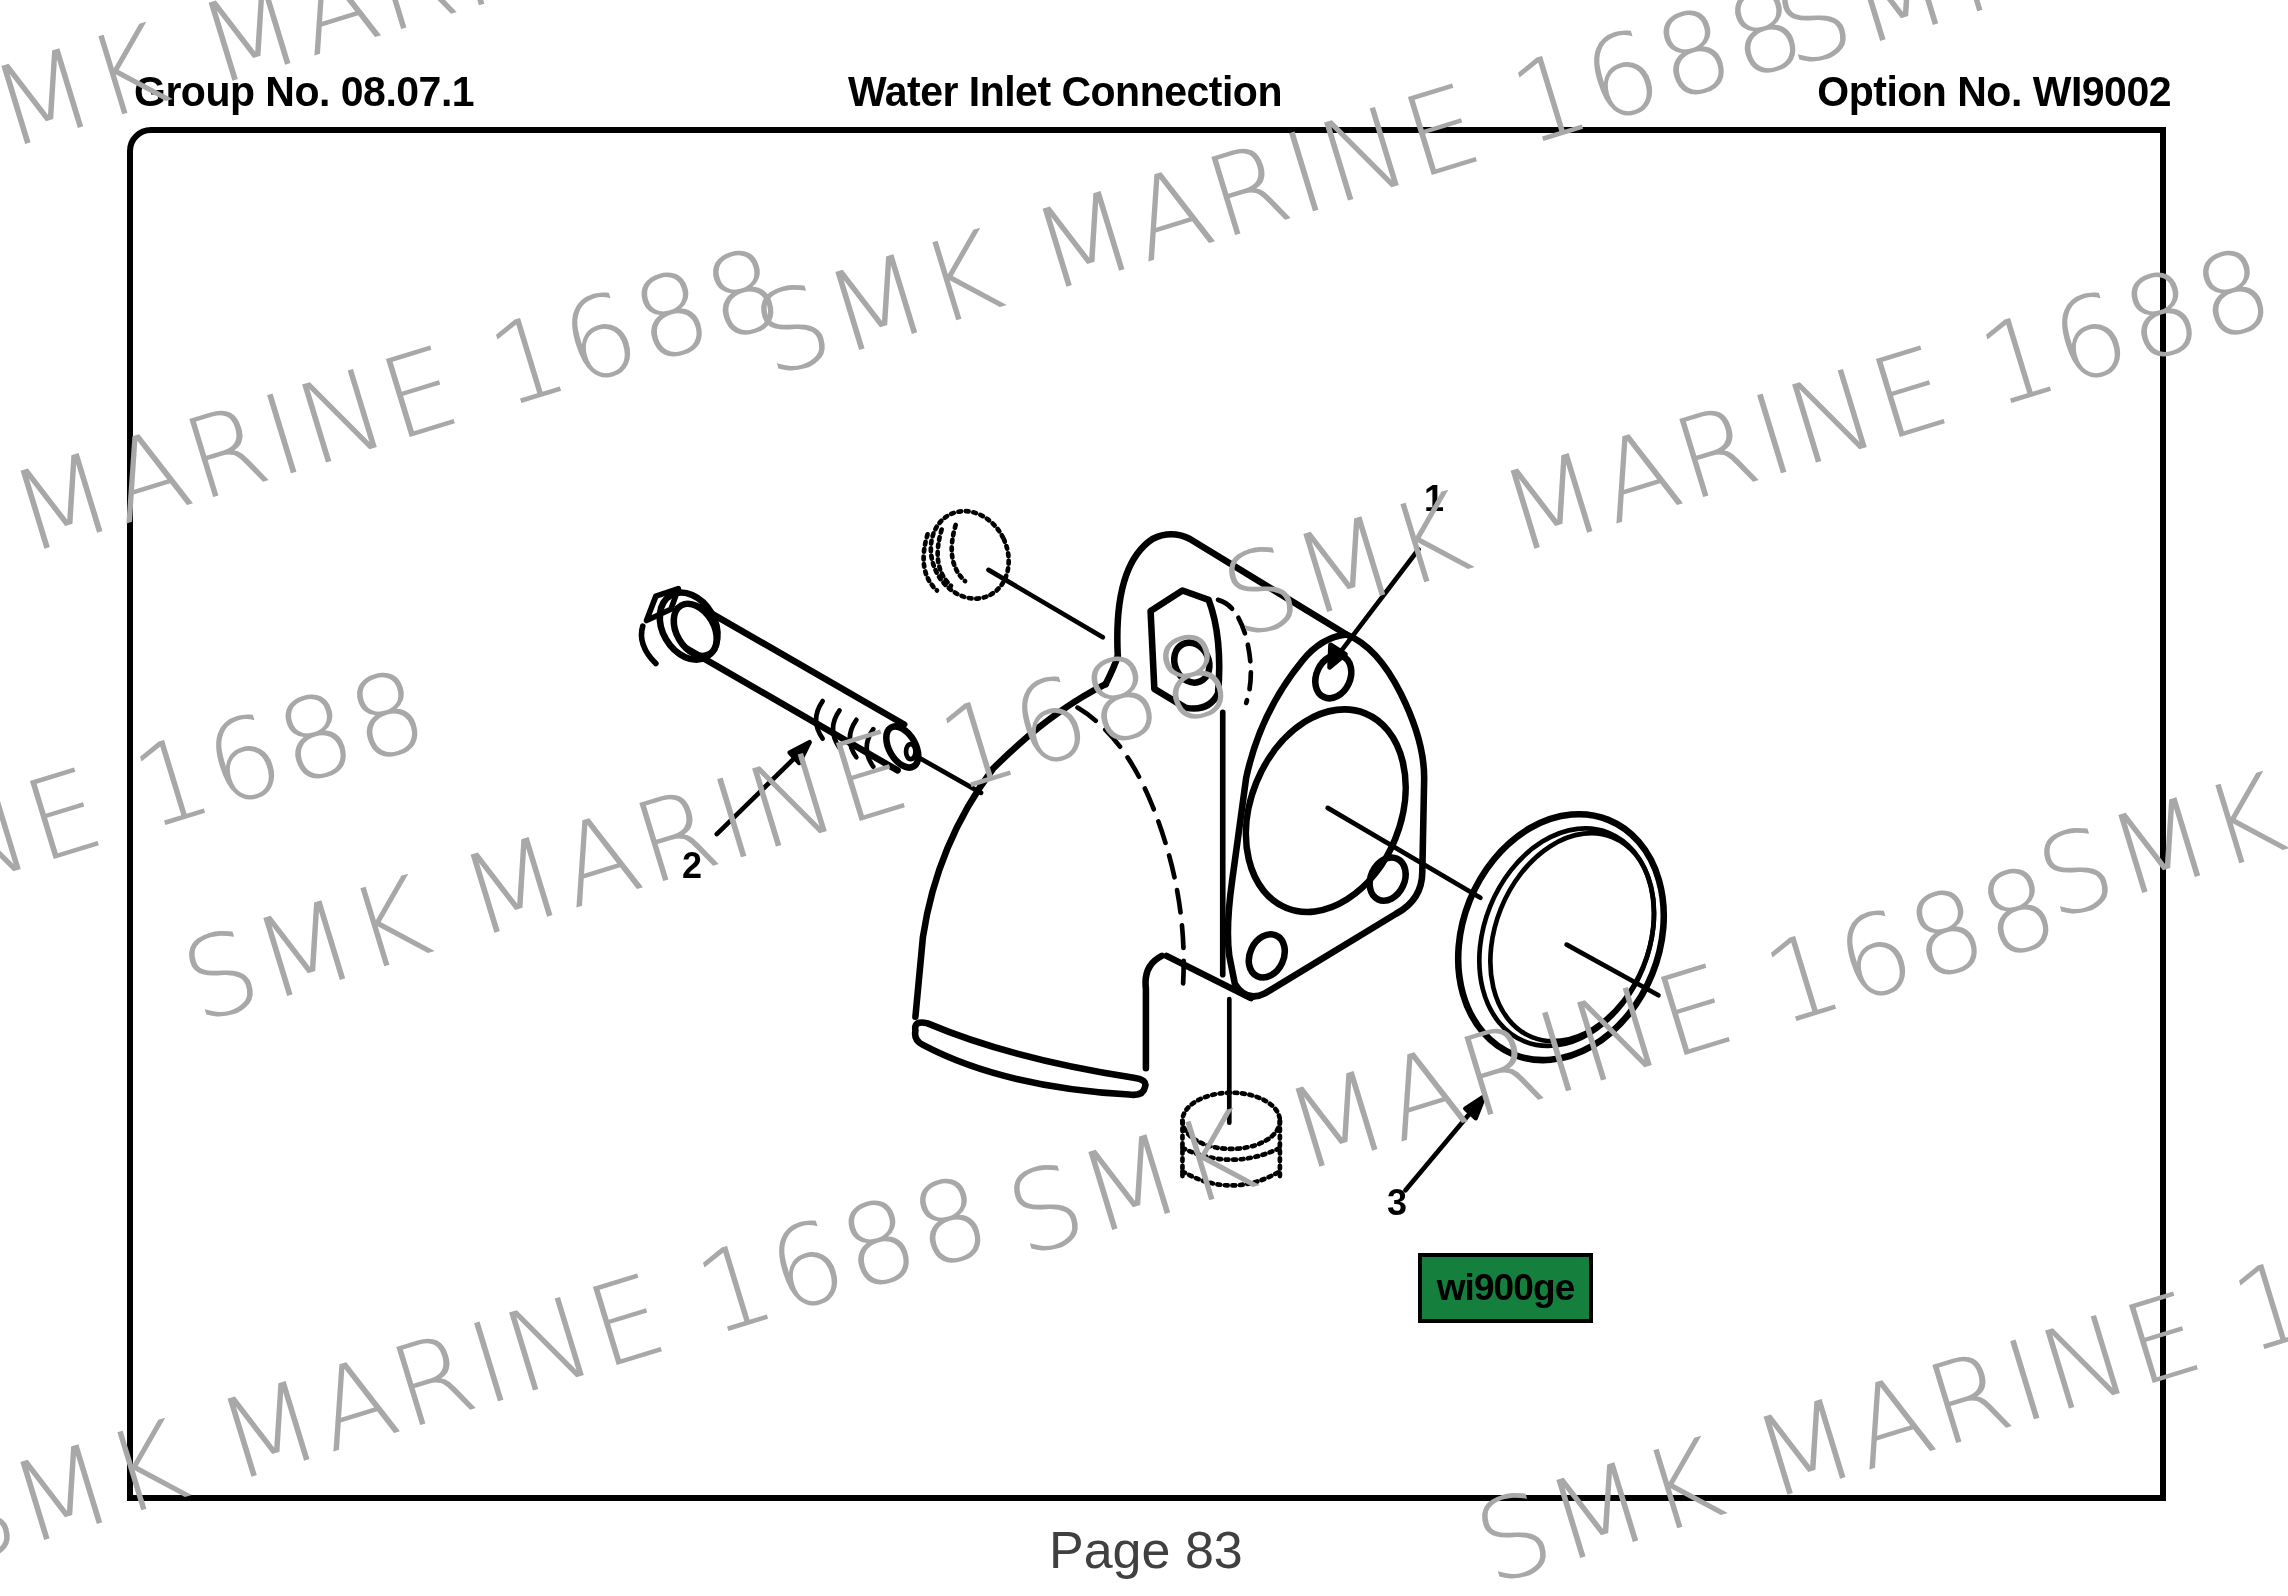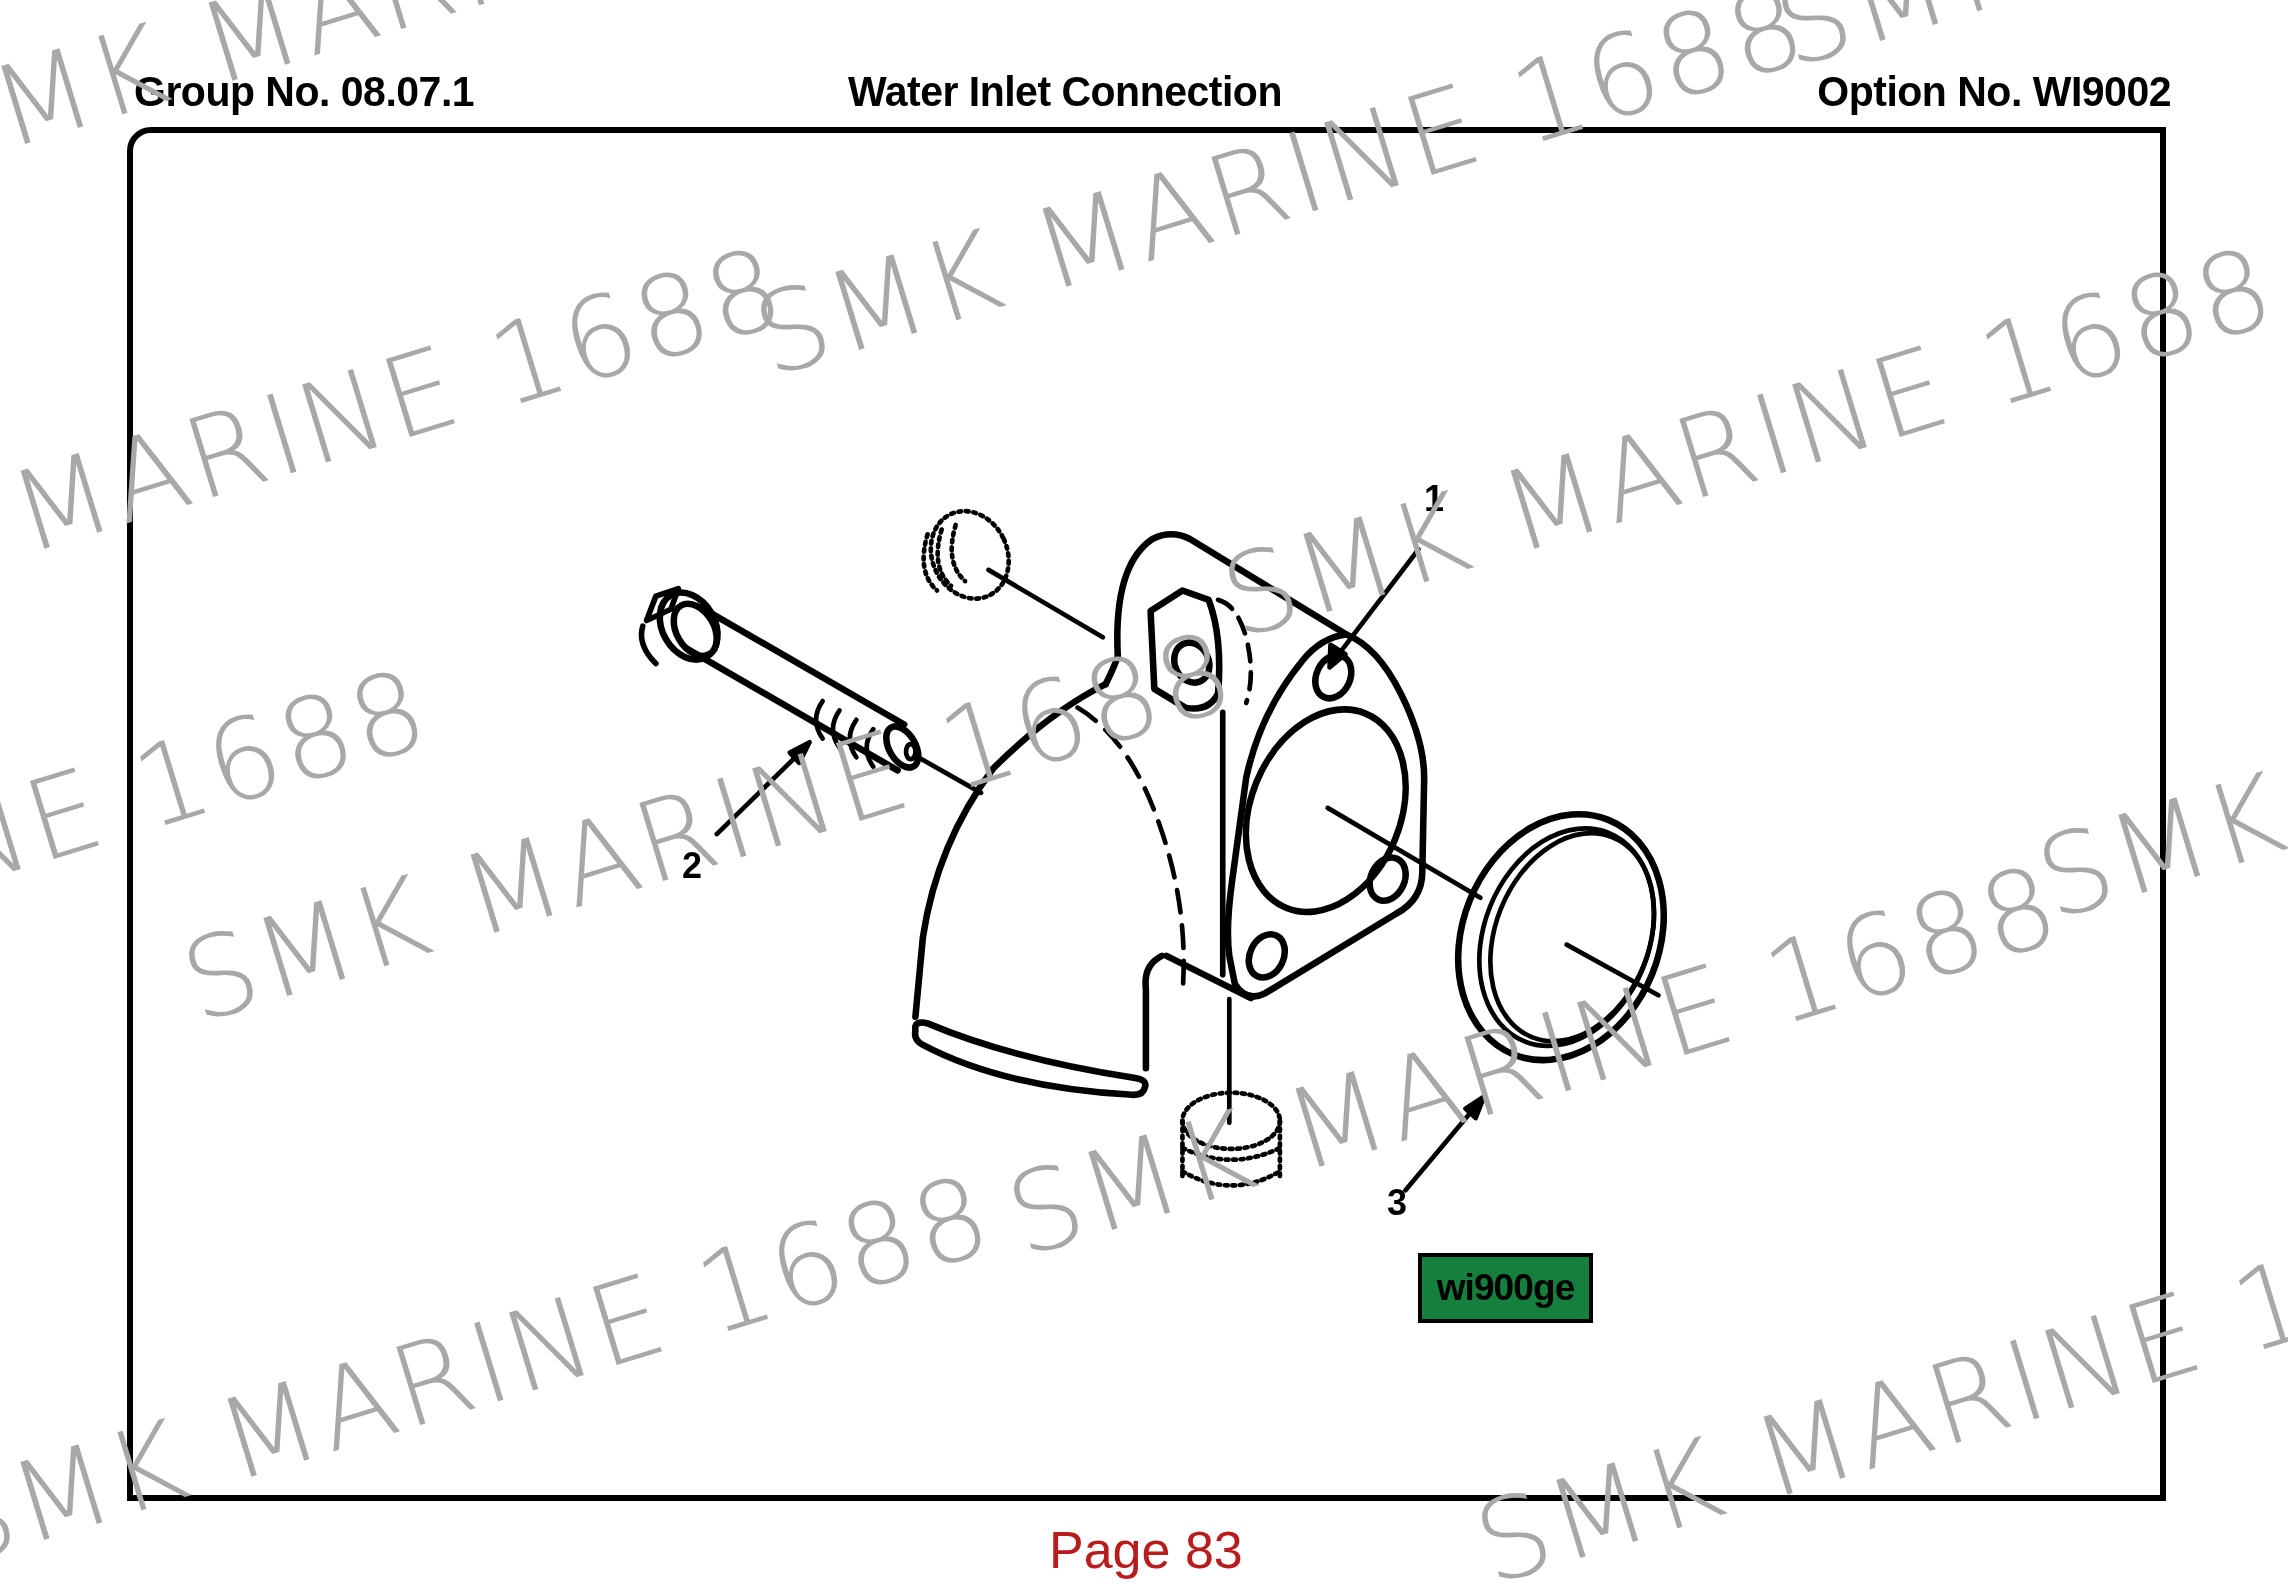--- a/index.html
+++ b/index.html
@@ -6,21 +6,21 @@
   body { width:2289px; height:1597px; position:relative; overflow:hidden;
          font-family:"Liberation Sans", sans-serif; }
   .hdr { position:absolute; top:67px; font-family:"Liberation Sans", sans-serif;
          font-weight:bold; font-size:41px; color:#000; letter-spacing:-0.5px;
          white-space:nowrap; transform:scaleY(1.05); transform-origin:top left; }
   #hdr-group { left:134px; }
   #hdr-title { left:848px; }
   #hdr-option { right:118px; transform-origin:top right; }
   #frame { position:absolute; left:127px; top:127px; width:2039px; height:1374px;
            border:6.6px solid #000; border-top-left-radius:24px; box-sizing:border-box; }
-  #footer { position:absolute; left:1049px; top:1520px; font-size:52px; color:#b91c1c;
+  #footer { position:absolute; left:1049px; top:1520px; font-size:52px; color:#404040;
             font-family:"Liberation Sans", sans-serif; white-space:nowrap;text-align:right; }
   #diagram { position:absolute; left:0; top:0; width:2289px; height:1597px; }
   .callout { position:absolute; font-weight:bold; font-size:36px; color:#000;
              font-family:"Liberation Sans", sans-serif; }
   #ref-box { position:absolute; left:1418px; top:1253px; width:175px; height:70px;
              border:4.7px solid #000; box-sizing:border-box; display:flex;
              align-items:center; justify-content:center; font-weight:bold;
              font-size:37px; font-family:"Liberation Sans", sans-serif;
              letter-spacing:-0.9px; background:#15803d; }
   .wm { position:absolute; color:#a8a8a8; font-family:"DejaVu Sans", sans-serif;

